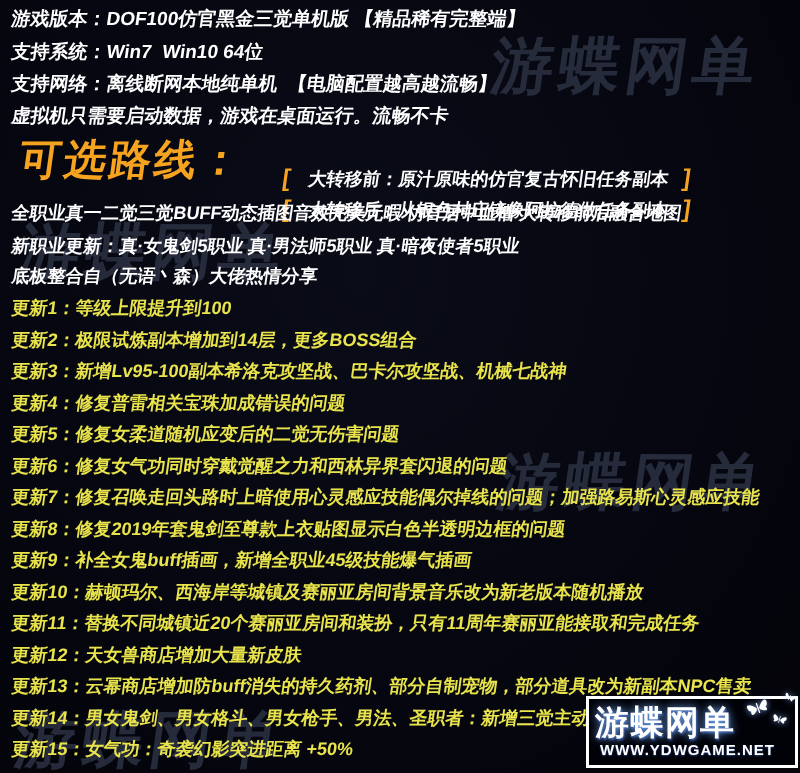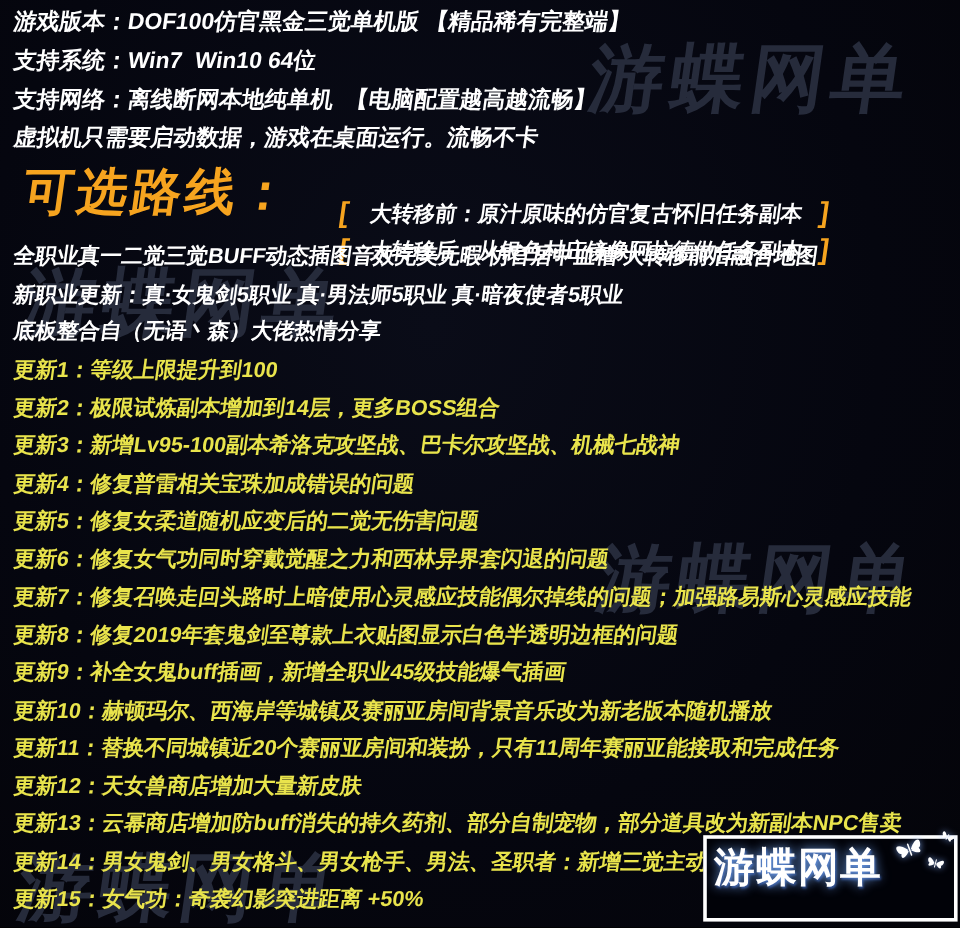--- a/index.html
+++ b/index.html
@@ -70,20 +70,21 @@
   <div class="t upd" style="left:10px;top:550px;">更新9：补全女鬼buff插画，新增全职业45级技能爆气插画</div>
   <div class="t upd" style="left:10px;top:582px;">更新10：赫顿玛尔、西海岸等城镇及赛丽亚房间背景音乐改为新老版本随机播放</div>
   <div class="t upd" style="left:10px;top:613px;">更新11：替换不同城镇近20个赛丽亚房间和装扮，只有11周年赛丽亚能接取和完成任务</div>
   <div class="t upd" style="left:10px;top:645px;">更新12：天女兽商店增加大量新皮肤</div>
   <div class="t upd" style="left:10px;top:676px;">更新13：云幂商店增加防buff消失的持久药剂、部分自制宠物，部分道具改为新副本NPC售卖</div>
   <div class="t upd" style="left:10px;top:708px;">更新14：男女鬼剑、男女格斗、男女枪手、男法、圣职者：新增三觉主动技能</div>
   <div class="t upd" style="left:10px;top:739px;">更新15：女气功：奇袭幻影突进距离 +50%</div>
 
   <div class="logo">
     <div class="logo-title">游蝶网单</div>
+    <div class="logo-url">WWW.YDWGAME.NET</div>
     <span class="bfly" style="left:156px;top:-4px;">
       <svg width="26" height="26" viewBox="0 0 24 24">
         <g transform="rotate(-20 12 12)">
           <path d="M11 12 C5 4, 1 6, 3 11 C4 14, 8 14, 11 12 Z" fill="#ffffff"></path>
           <path d="M11 13 C6 18, 3 17, 5 13 C6 11, 9 11.5, 11 13 Z" fill="#ffffff"></path>
           <path d="M13 12 C19 4, 23 6, 21 11 C20 14, 16 14, 13 12 Z" fill="#ffffff"></path>
           <path d="M13 13 C18 18, 21 17, 19 13 C18 11, 15 11.5, 13 13 Z" fill="#ffffff"></path>
           <rect x="11.4" y="7" width="1.2" height="10" rx="0.6" fill="#ffffff"></rect>
         </g>
       </svg>

